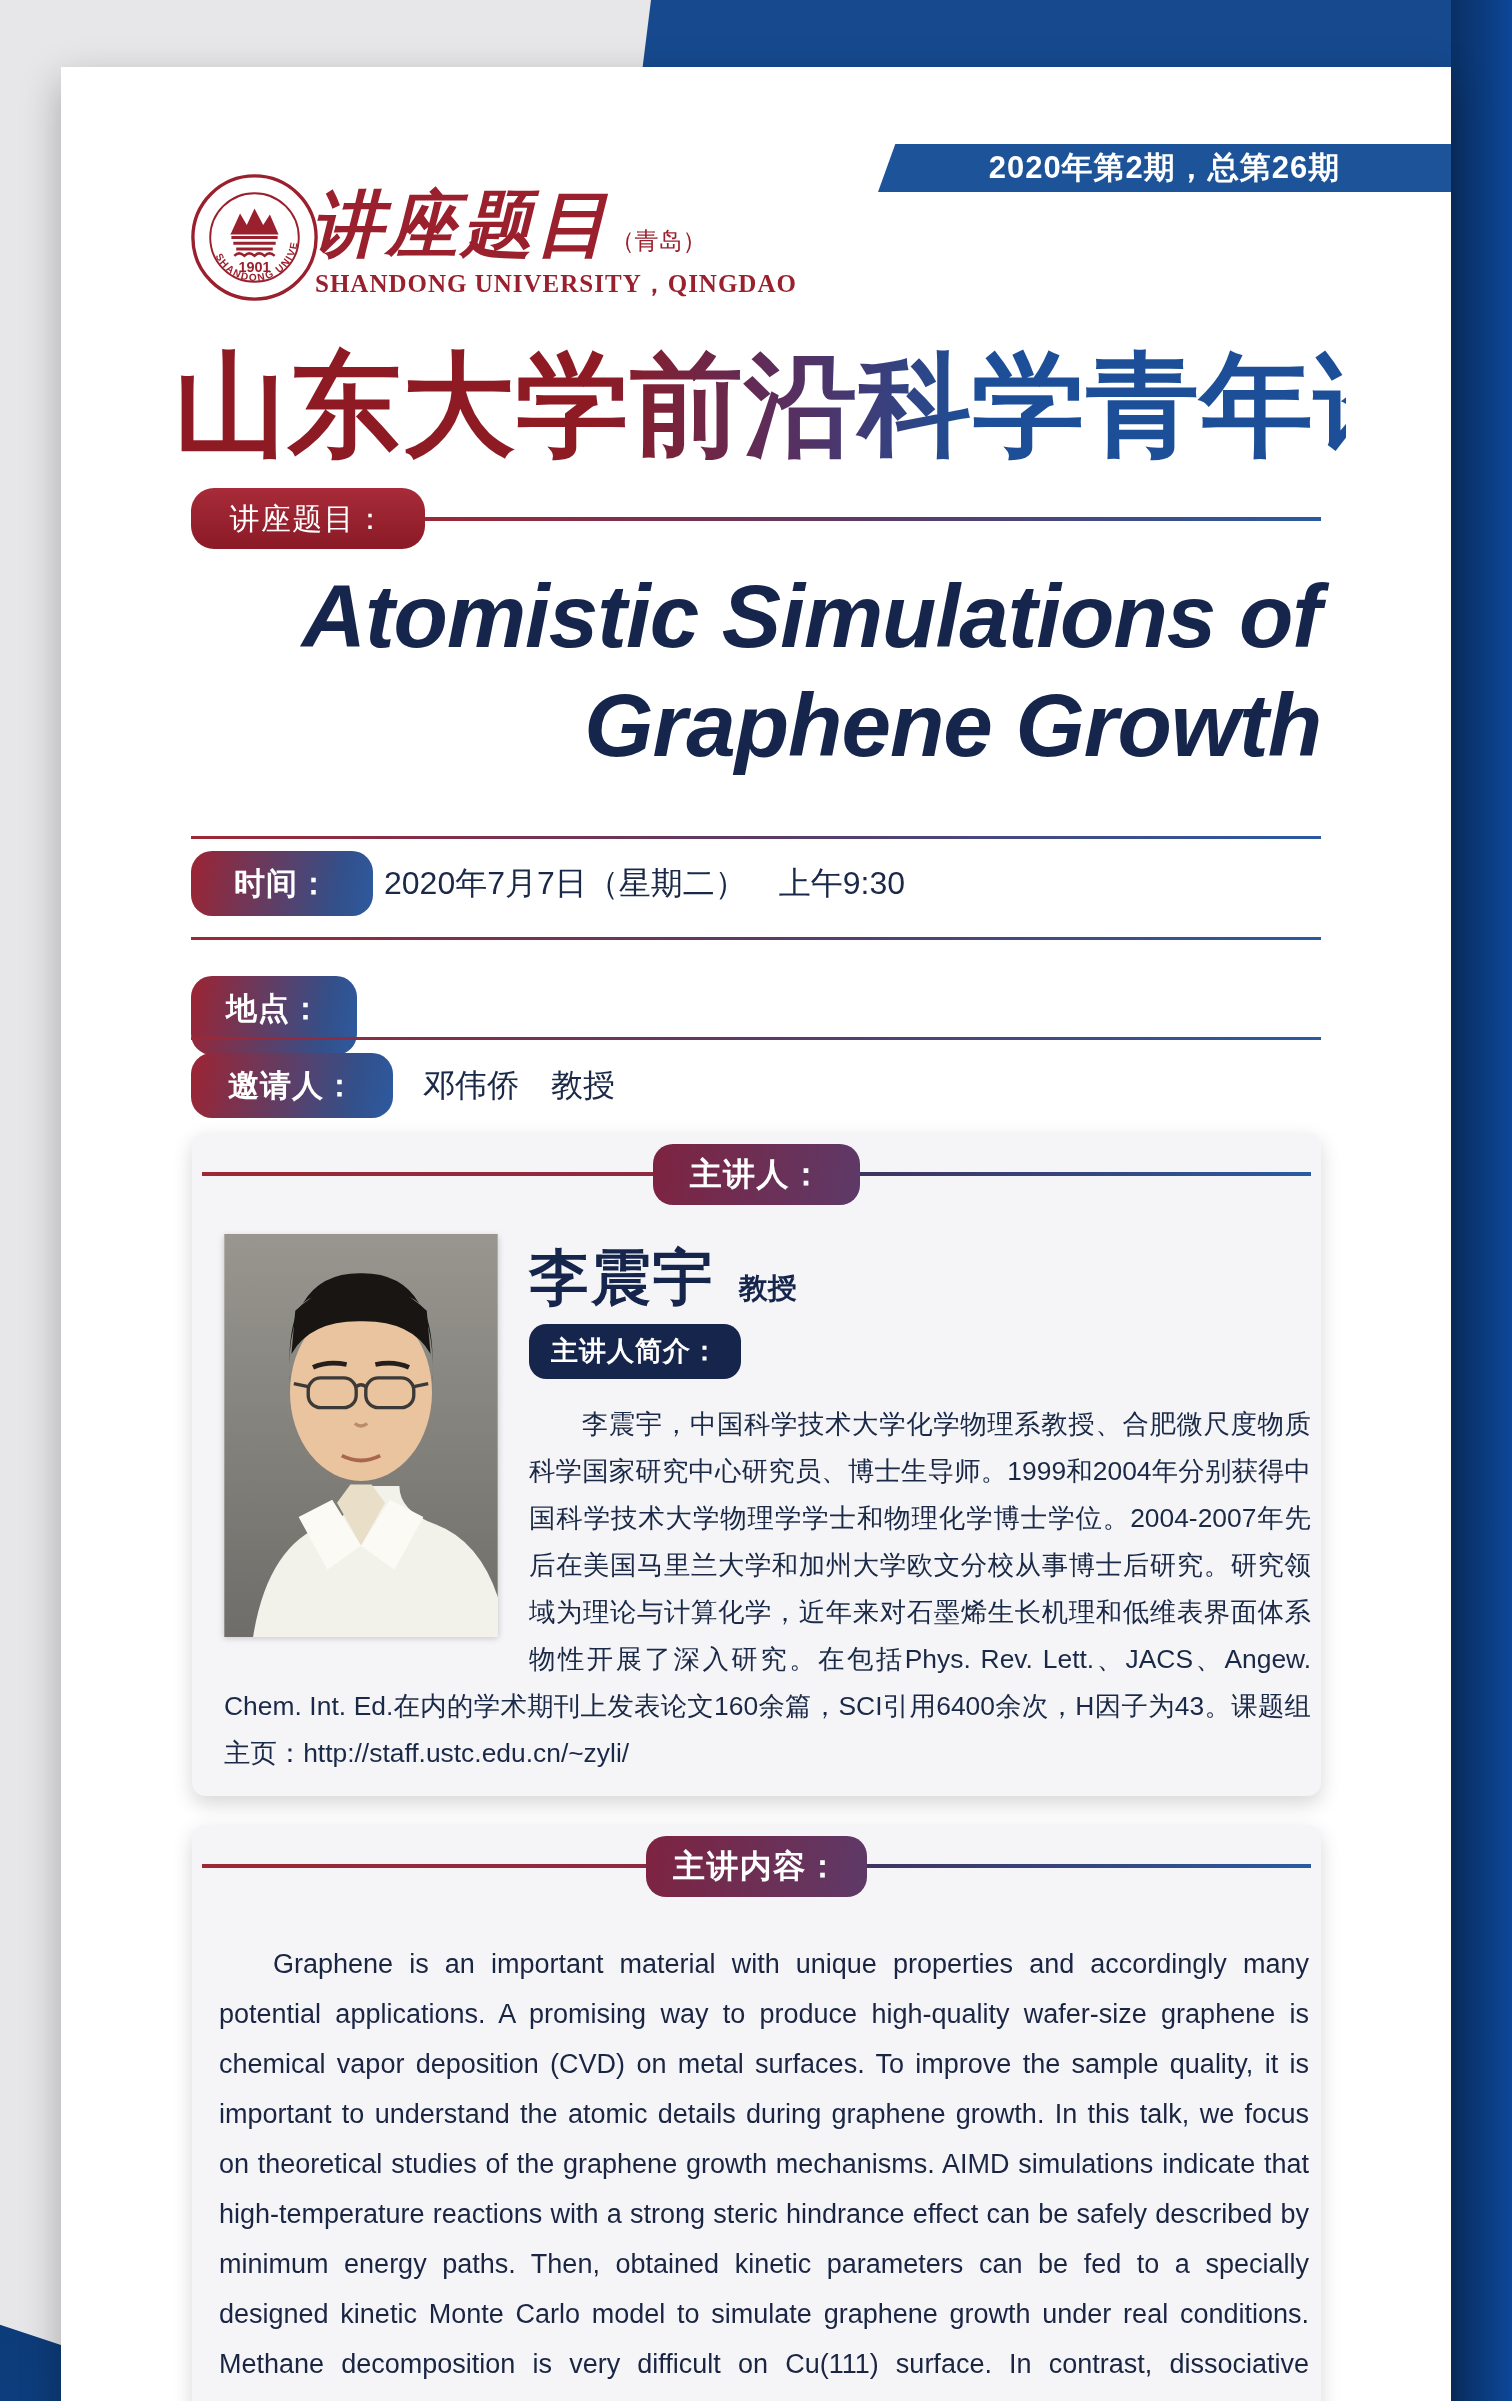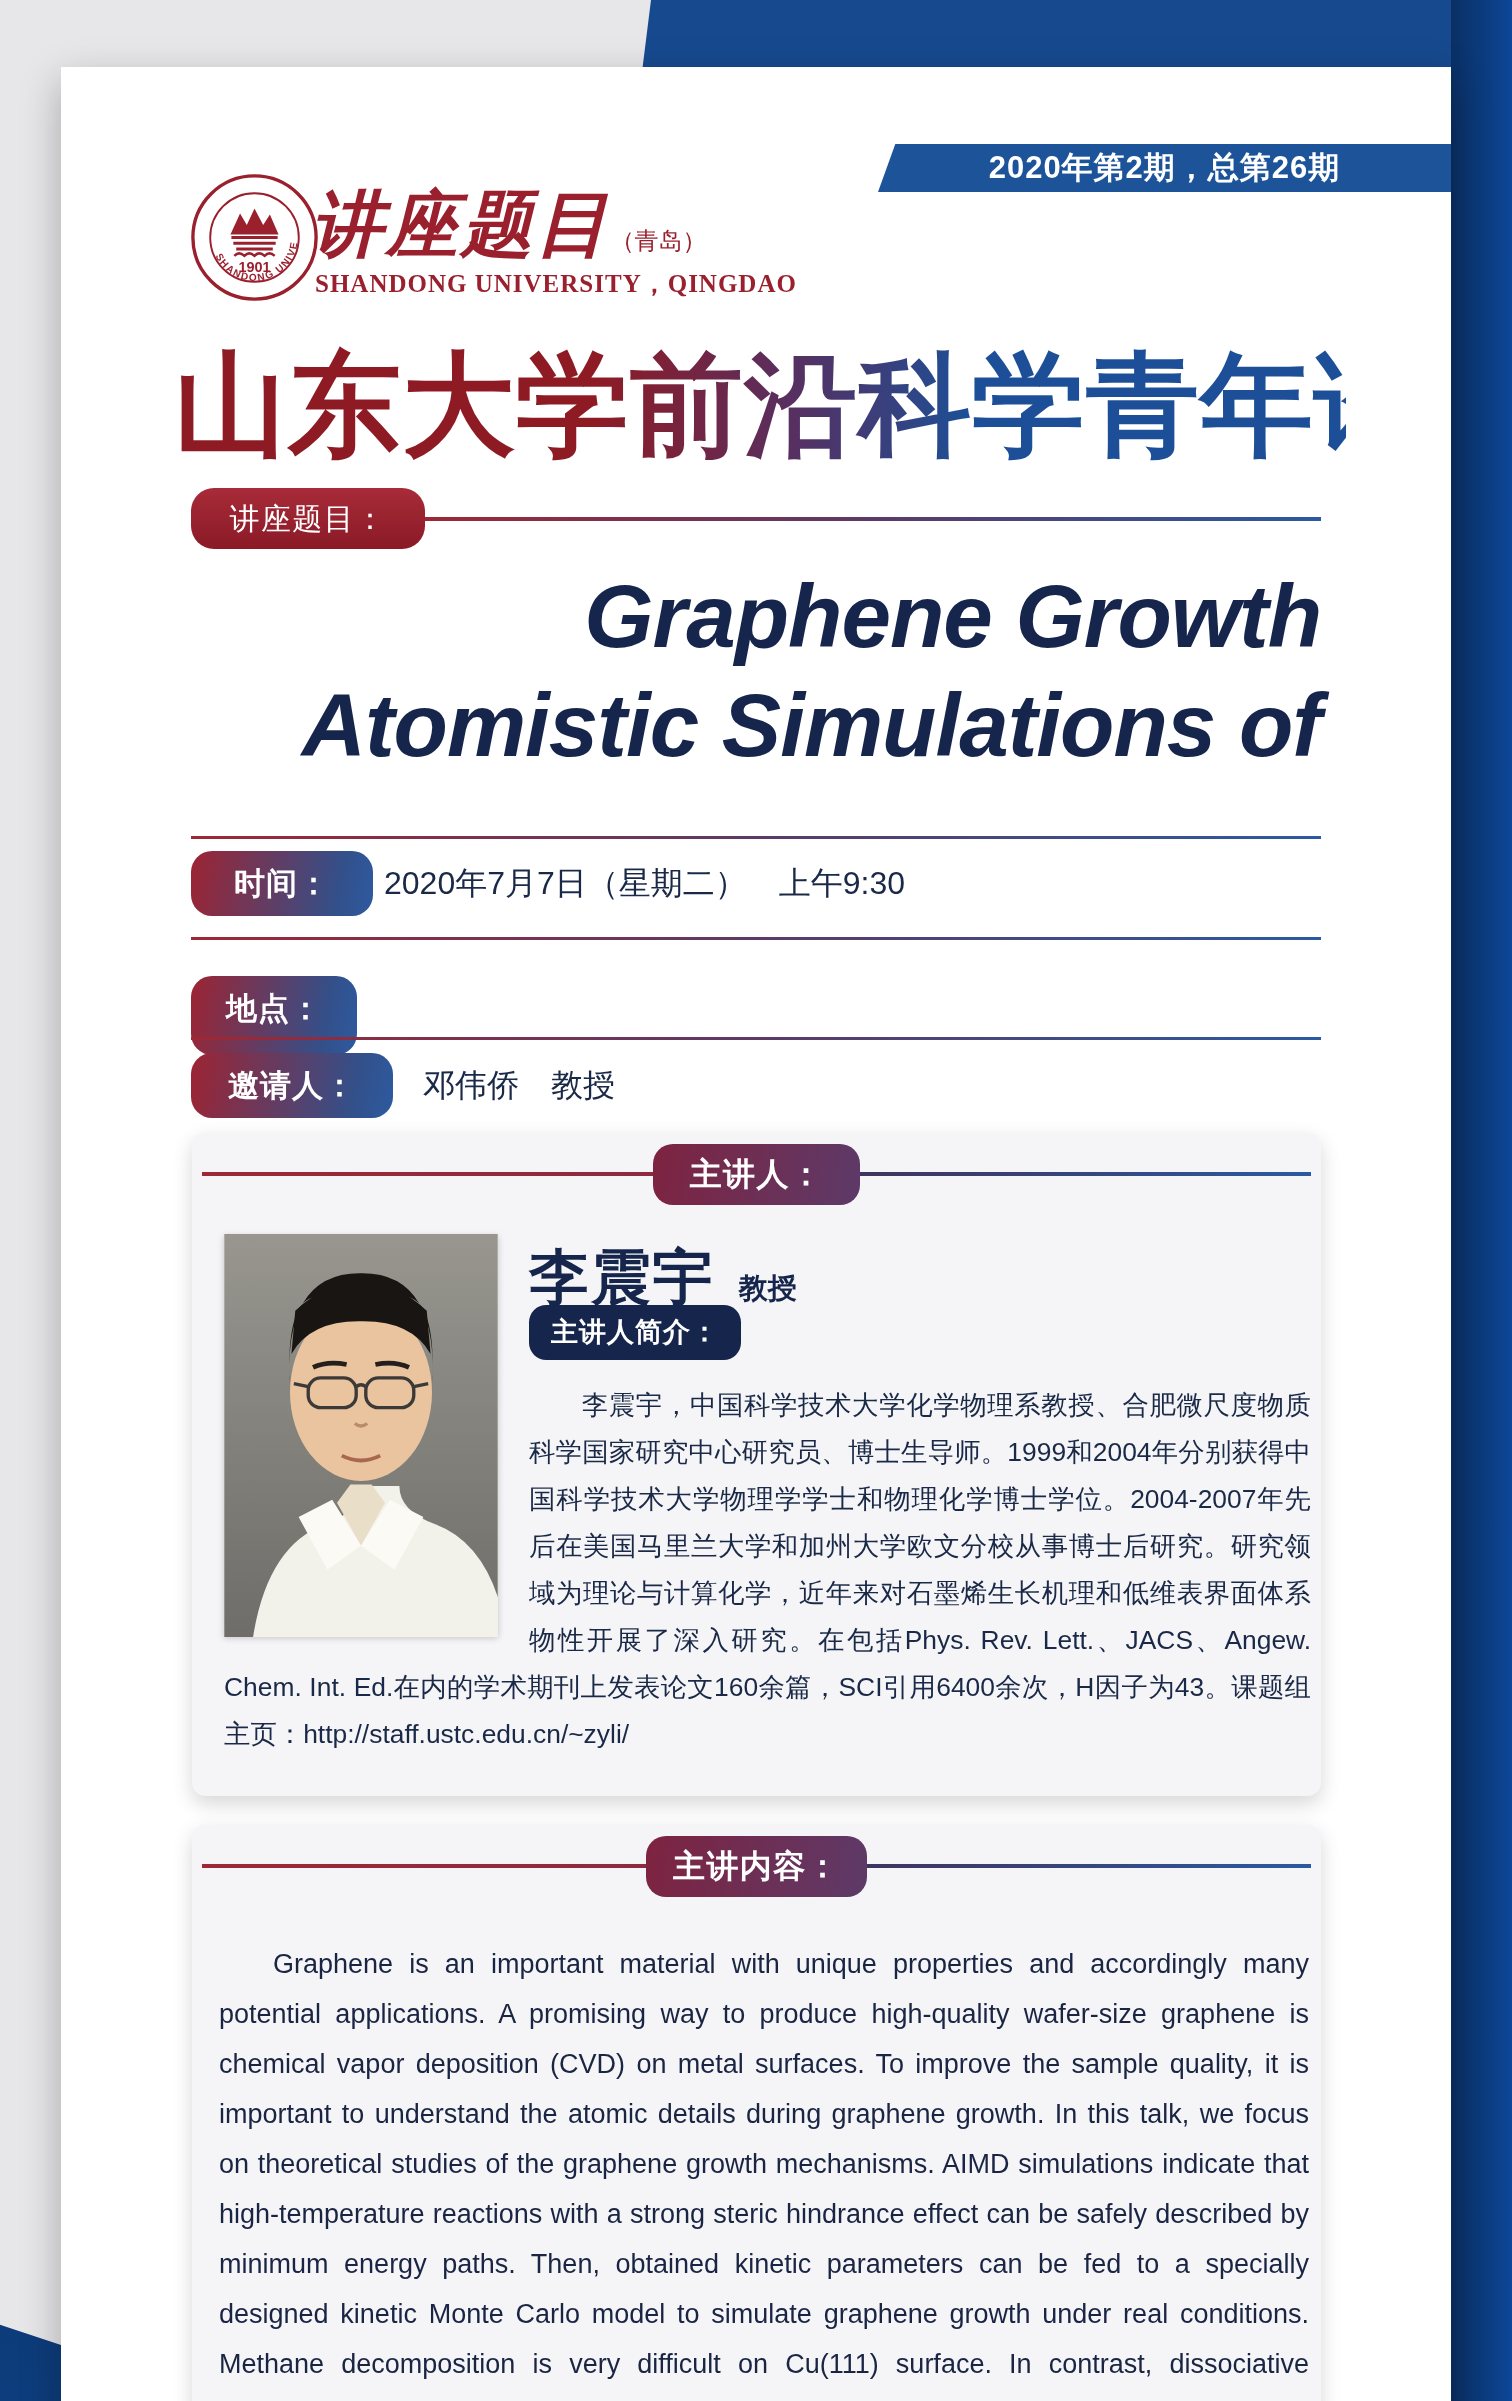--- a/index.html
+++ b/index.html
@@ -56,21 +56,21 @@
   .deco-line{left:202px;width:1109px;height:3.8px;
       background:linear-gradient(90deg,#9d2836 0%,#8c2a42 45%,#40345f 60%,#2b5aa0 100%);}
   .header-badge{height:61px;border-radius:20px;background:linear-gradient(100deg,#7e2340,#5d3a68);
       color:#fff;font-size:32px;font-weight:bold;text-align:center;line-height:61px;letter-spacing:1.4px;}
 
   .speaker-body{left:224px;top:1234px;width:1087px;height:552px;}
   .photo{float:left;width:274px;height:403px;margin:0 31px 11.5px 0;box-shadow:0 1.9px 6.7px rgba(0,0,0,.2);}
   .speaker-name-row{padding-top:3.8px;height:67px;}
   .speaker-name{color:#16254c;font-size:60px;font-weight:900;letter-spacing:1.9px;display:inline-block;}
   .speaker-title{color:#16254c;font-size:29px;font-weight:bold;margin-left:22px;display:inline-block;}
-  .bio-badge{display:inline-block;background:#16254c;color:#fff;border-radius:17.3px;
+  .bio-badge{display:inline-block;margin-top:19px;background:#16254c;color:#fff;border-radius:17.3px;
       padding:9.6px 22px;font-size:27px;font-weight:bold;letter-spacing:1px;font-family:Liberation Serif, serif;}
   .bio-text{margin:21.6px 0 0 0;color:#1a2947;font-size:26.4px;line-height:1.78;text-align:justify;
       text-indent:2em;}
 
   .abstract{left:219px;top:1940px;width:1090px;color:#1a2544;font-size:27px;line-height:1.85;
       text-align:justify;text-indent:2em;}
 </style>
 </head>
 <body>
 
@@ -103,22 +103,22 @@
   <div class="abs sdu-callig">
     <span>讲座题目</span><span class="sdu-campus">（青岛）</span>
   </div>
   <div class="abs sdu-en">SHANDONG UNIVERSITY，QINGDAO</div>
 
   <div class="abs forum-title">山东大学前沿科学青年论坛</div>
 
   <div class="abs lecture-line"></div>
   <div class="abs lecture-badge">讲座题目：</div>
   <div class="abs eng-title">
+    <div>Atomistic Simulations of</div>
     <div>Graphene Growth</div>
-    <div>Atomistic Simulations of</div>
   </div>
 
   <div class="abs sep" style="top:836px"></div>
   <div class="abs info-badge" style="left:191px;top:851px;width:182px;height:65px;line-height:65px">时间：</div>
   <div class="abs info-value" style="left:384px;top:851px;line-height:65px">2020年7月7日（星期二）　上午9:30</div>
 
   <div class="abs sep" style="top:937px"></div>
   <div class="abs info-badge" style="left:191px;top:976px;width:166px;height:79px;line-height:65px">地点：</div>
 
   <div class="abs sep" style="top:1037px"></div>

